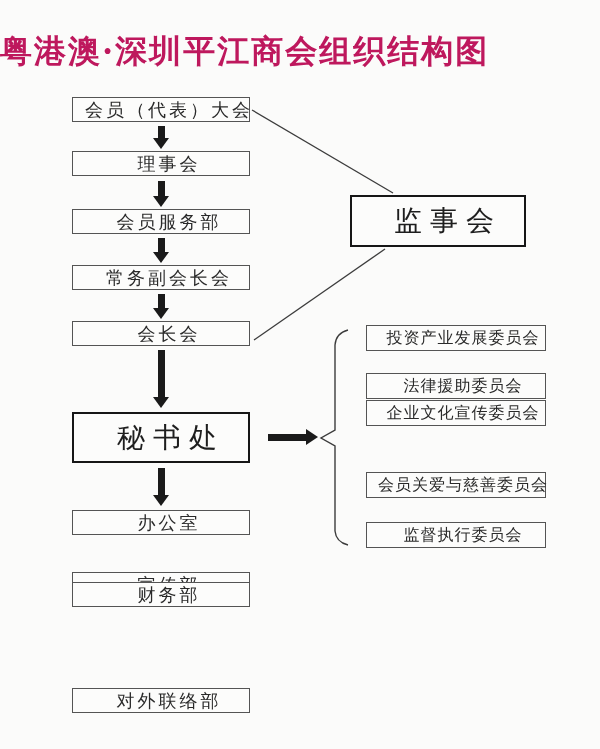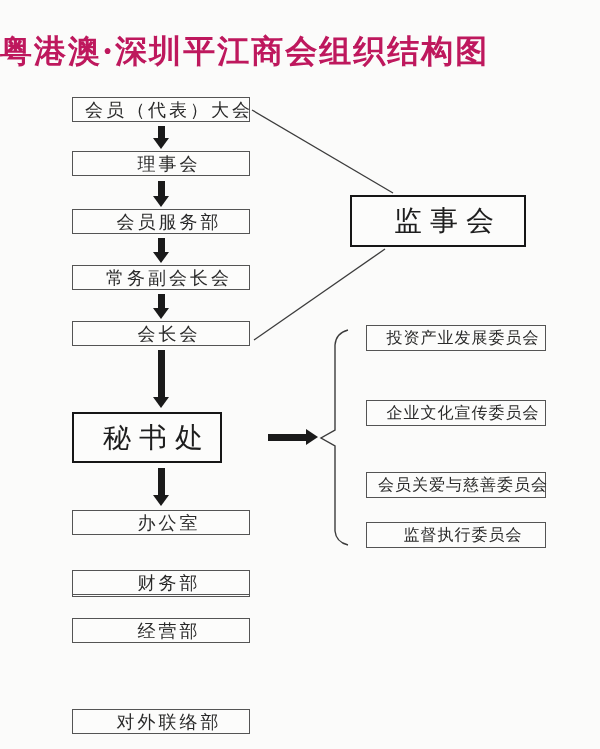--- a/index.html
+++ b/index.html
@@ -16,21 +16,21 @@
   .box{
     position:absolute;box-sizing:border-box;
     background:#fcfcfb;border:1px solid #545454;
     display:flex;align-items:center;justify-content:center;
     font-size:18px;letter-spacing:3px;padding-left:16px;white-space:nowrap;
     color:#2a2a2a;
   }
   .chain,.dept{left:72px;width:178px;height:25px;}
   .committee{left:350px;width:180px;height:26px;font-size:16px;letter-spacing:1px;padding-left:14px;margin-left:16px;}
   .big{border:2px solid #161616;font-size:28px;letter-spacing:8px;padding-left:20px;color:#1e1e1e;}
-  #secretariat{left:72px;top:412px;width:150px;height:51px;}
+  #secretariat{left:72px;top:412px;width:178px;height:51px;}
   #supervisory{left:350px;top:195px;width:176px;height:52px;}
 
   .varrow{position:absolute;left:153px;width:16px;}
   .varrow .shaft{position:absolute;left:4.5px;top:0;bottom:8px;width:7px;background:#1a1a1a;}
   .varrow .head{position:absolute;left:0;bottom:0;width:0;height:0;
     border-left:8px solid transparent;border-right:8px solid transparent;
     border-top:11px solid #1a1a1a;}
   .harrow{position:absolute;top:429px;left:268px;width:50px;height:17px;}
   .harrow .shaft{position:absolute;left:0;right:9px;top:5px;height:7px;background:#1a1a1a;}
   .harrow .head{position:absolute;right:0;top:0;width:0;height:0;
@@ -84,23 +84,23 @@
       <i class="shaft"></i>
       <i class="head"></i>
     </div>
 
   <div class="harrow">
       <i class="shaft"></i>
       <i class="head"></i>
     </div>
 
   <div class="box committee" style="top:325px">投资产业发展委员会</div>
+  <div class="box committee" style="top:373px">法律援助委员会</div>
   <div class="box committee" style="top:400px">企业文化宣传委员会</div>
   <div class="box committee" style="top:522px">监督执行委员会</div>
   <div class="box committee" style="top:472px">会员关爱与慈善委员会</div>
 
   <div class="box dept" style="top:510px">办公室</div>
   <div class="box dept" style="top:572px">宣传部</div>
-  <div class="box dept" style="top:570px">财务部</div>
-  <div class="box dept" style="top:618px">经营部</div>
-  <div class="box dept" style="top:709px">对外联络部</div>
+  <div class="box dept" style="top:582px">财务部</div>
+  <div class="box dept" style="top:688px">对外联络部</div>
 
 </div>
 
 </body></html>

